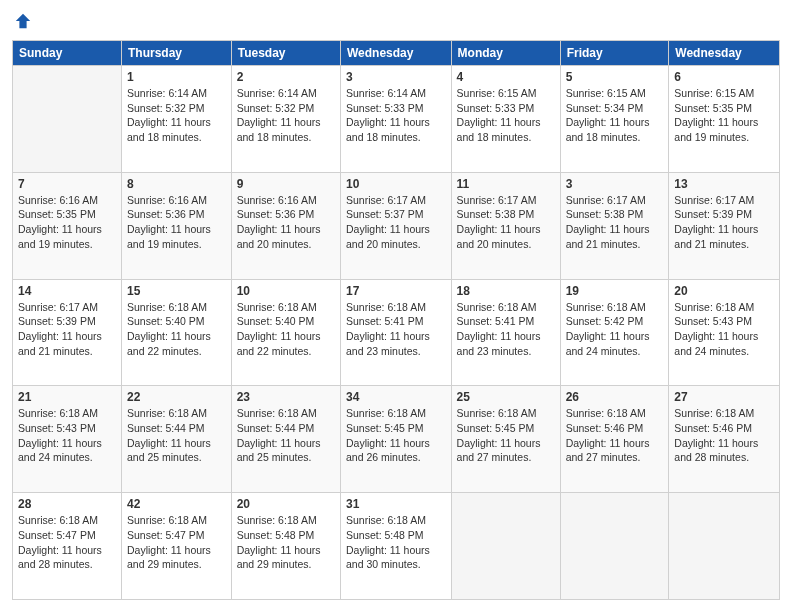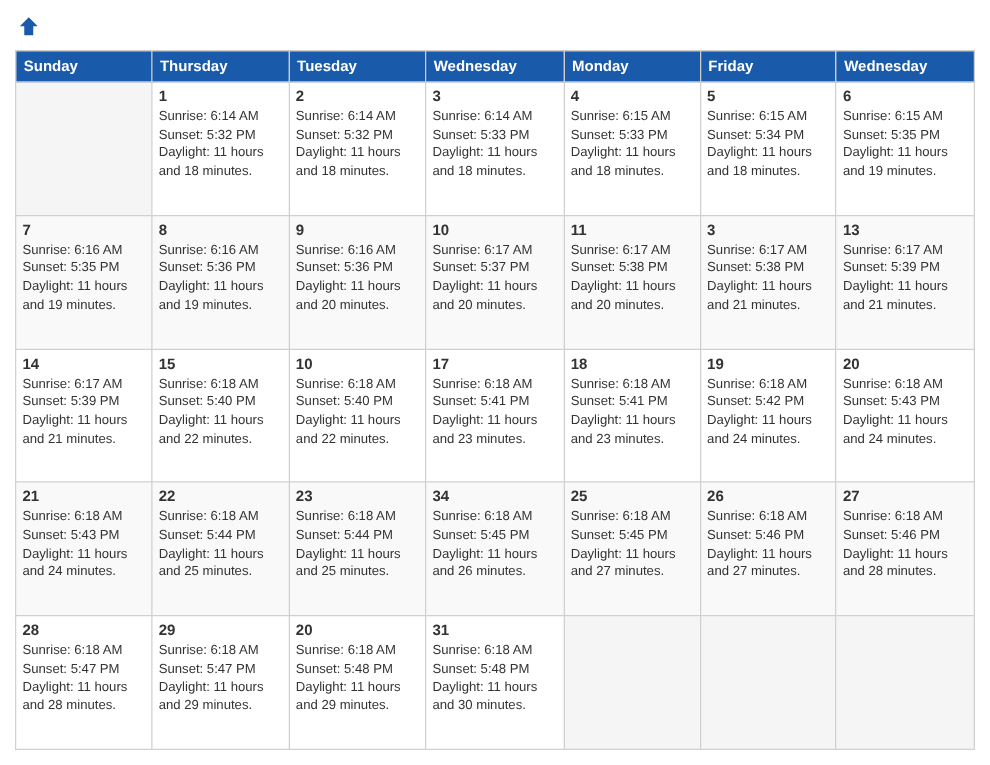--- a/index.html
+++ b/index.html
@@ -336,21 +336,21 @@
         </tr>
         <tr>
           <td>
             <div class="day-num">28</div>
             <div class="day-info" style="white-space: pre-line;">Sunrise: 6:18 AM
 Sunset: 5:47 PM
 Daylight: 11 hours
 and 28 minutes.</div>
           </td>
           <td>
-            <div class="day-num">29</div>
+            <div class="day-num">42</div>
             <div class="day-info" style="white-space: pre-line;">Sunrise: 6:18 AM
 Sunset: 5:47 PM
 Daylight: 11 hours
 and 29 minutes.</div>
           </td>
           <td>
             <div class="day-num">20</div>
             <div class="day-info" style="white-space: pre-line;">Sunrise: 6:18 AM
 Sunset: 5:48 PM
 Daylight: 11 hours

